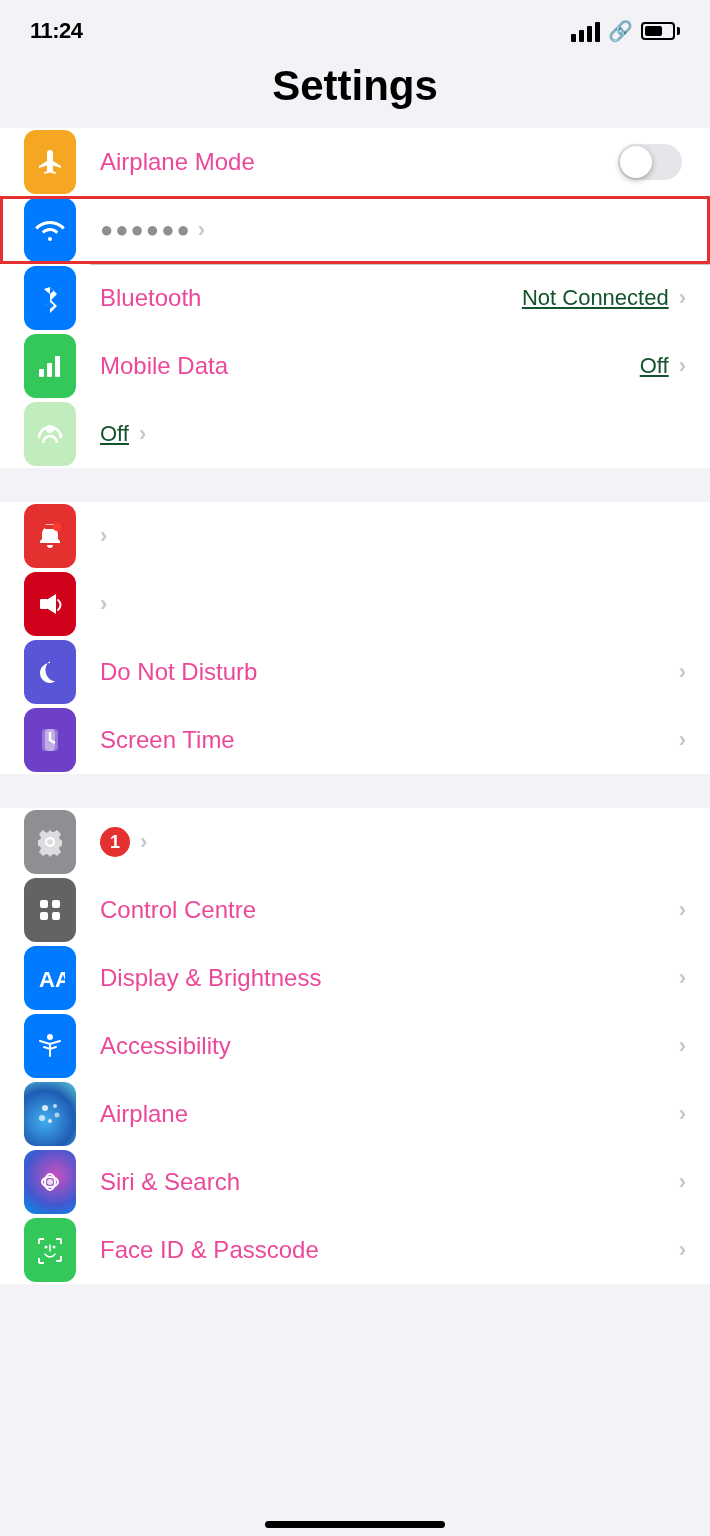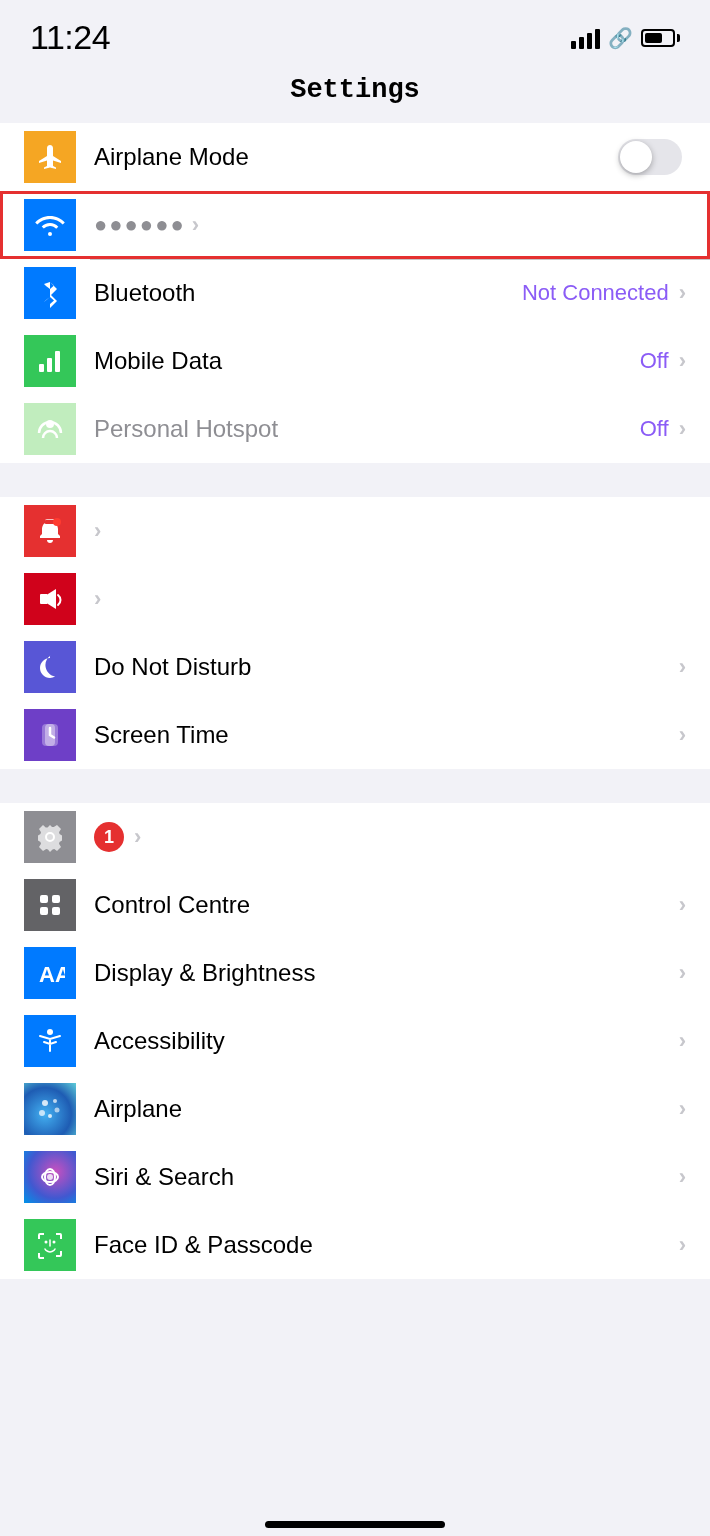--- a/index.html
+++ b/index.html
@@ -16,22 +16,22 @@
 
     
     .status-bar {
       display: flex;
       justify-content: space-between;
       align-items: center;
       padding: 18px 30px 10px 30px;
       background: #f2f2f7;
     }
     .status-time {
-      font-size: 34px;
-      font-weight: 400;
+      font-size: 22px;
+      font-weight: 700;
       letter-spacing: -0.5px;
     }
     .status-icons {
       display: flex;
       align-items: center;
       gap: 8px;
     }
     .signal-bars {
       display: flex;
       align-items: flex-end;
@@ -71,25 +71,24 @@
       width: 3px;
       height: 8px;
       background: #000;
       border-radius: 0 2px 2px 0;
       margin-left: 2px;
     }
 
     
     .page-title {
       text-align: center;
-      font-size: 27px;
+      font-size: 42px;
       font-weight: 700;
       padding: 8px 0 18px 0;
       background: #f2f2f7;
-      font-family: Liberation Mono, monospace;
     }
 
     
     .section {
       background: #fff;
       margin-bottom: 0;
     }
 
     .section-group {
       margin-bottom: 34px;
@@ -111,48 +110,49 @@
       position: absolute;
       bottom: 0;
       left: 90px;
       right: 0;
       height: 0.5px;
       background: #c6c6c8;
     }
 
     .row-icon {
       width: 52px;
-      height: 52px;
-      border-radius: 0;
+      height: 64px;
+      border-radius: 12px;
       display: flex;
       align-items: center;
       justify-content: center;
-      margin-right: 18px;
+      margin-right: 24px;
       flex-shrink: 0;
     }
 
     .row-icon svg, .row-icon span {
       color: #fff;
       font-size: 26px;
     }
 
     .row-label {
       flex: 1;
       font-size: 24px;
-      color: #000000;
+      color: #ec4899;
     }
 
     .row-label.dimmed {
       color: #8e8e93;
     }
 
     .row-value {
       font-size: 22px;
-      color: #8b5cf6;
+      color: #14532d;
       margin-right: 10px;
+      text-decoration: underline;
     }
 
     .chevron {
       color: #c7c7cc;
       font-size: 22px;
       font-weight: 600;
     }
 
     
     .toggle {
@@ -315,21 +315,20 @@
     </div>
 
     <div class="settings-row">
       <div class="row-icon" style="background:#a8e6a3; opacity:0.7;">
         <svg width="30" height="30" viewBox="0 0 30 30" fill="none">
           <circle cx="15" cy="10" r="4" fill="white"></circle>
           <path d="M8 24c0-3.9 3.1-7 7-7s7 3.1 7 7" stroke="white" stroke-width="2.5" fill="none"></path>
           <path d="M4 19c0-6 4.9-11 11-11s11 5 11 11" stroke="white" stroke-width="2.5" fill="none"></path>
         </svg>
       </div>
-      <span class="row-label dimmed">Personal Hotspot</span>
       <span class="row-value">Off</span>
       <span class="chevron">›</span>
     </div>
   </div>
 </div>
 
 <div class="section-group">
   <div class="section">
 
     <div class="settings-row">

